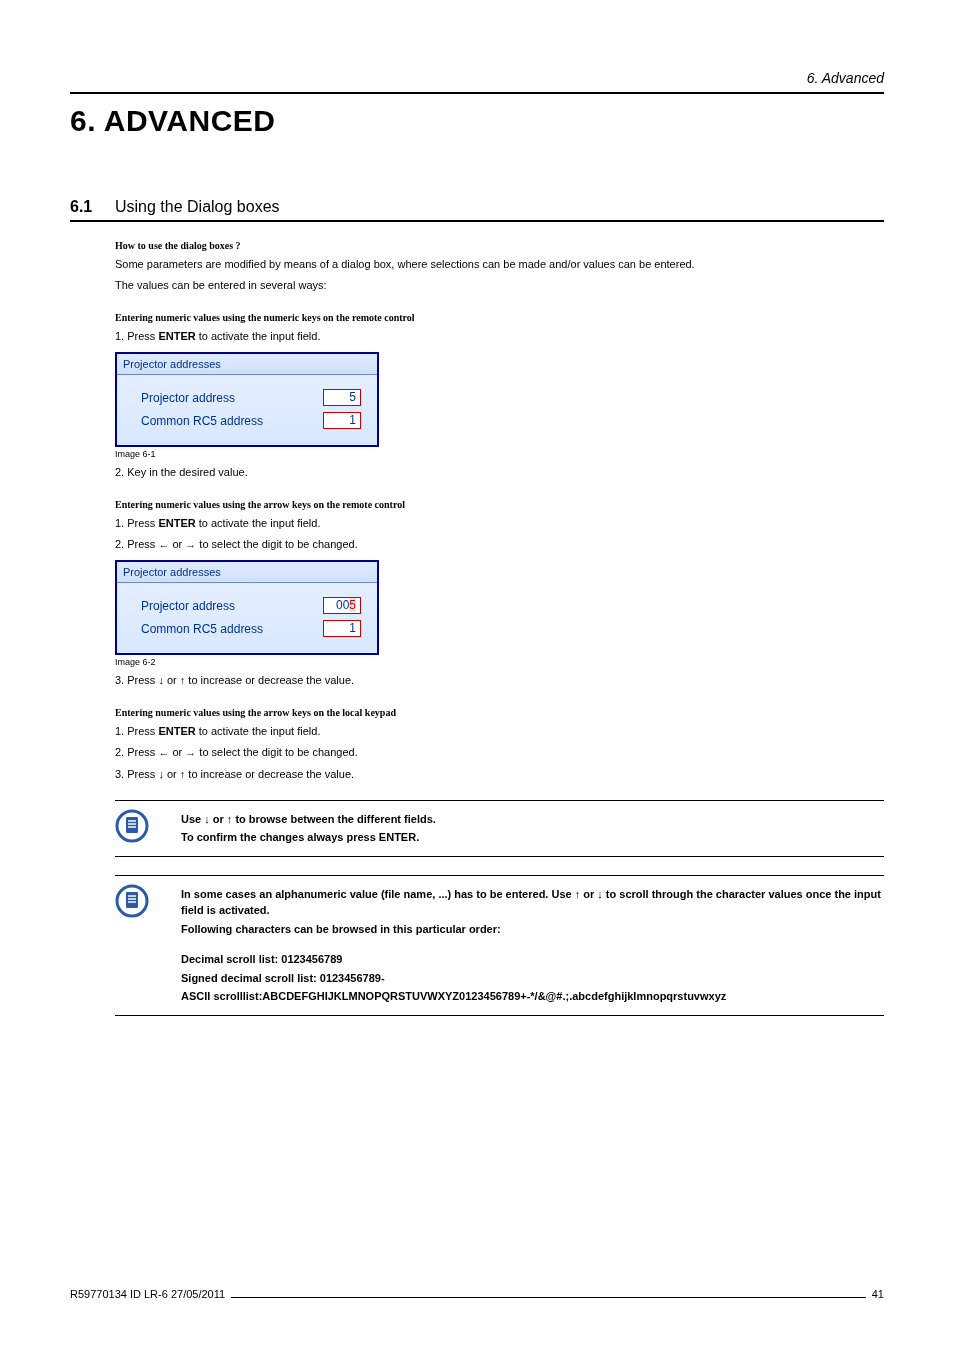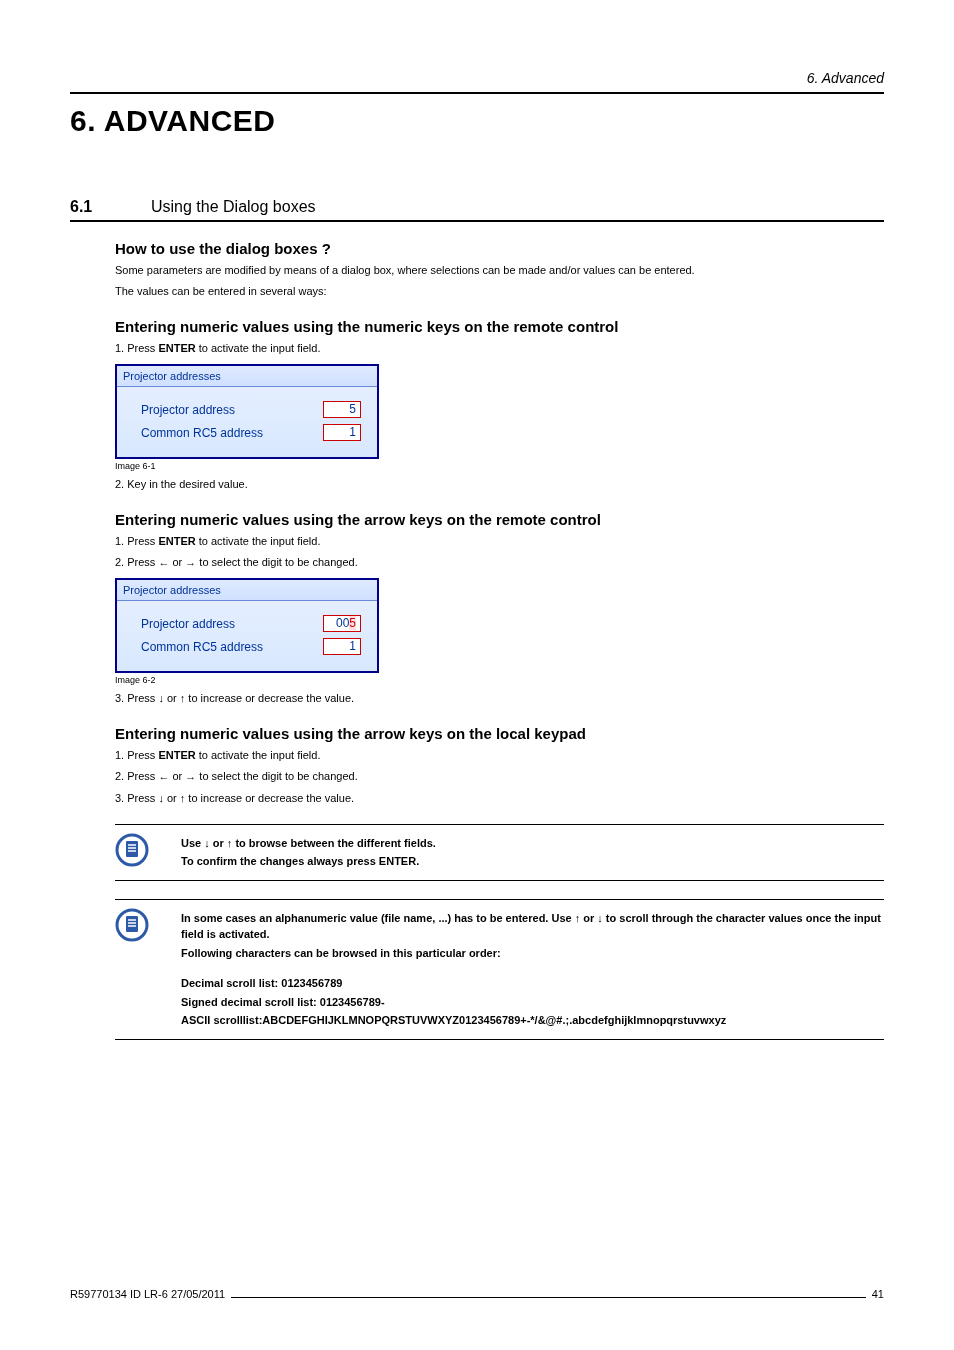--- a/index.html
+++ b/index.html
@@ -36,38 +36,38 @@
     font-size: 30px;
     font-weight: bold;
     margin: 10px 0 0 0;
     letter-spacing: 0.5px;
   }
   .section-row {
     display: flex;
     align-items: baseline;
     margin-top: 60px;
     padding-bottom: 4px;
-    gap: 36px;
   }
   .section-num {
     font-size: 16px;
     font-weight: bold;
     width: 45px;
   }
   .section-title {
     font-size: 16px;
     font-weight: normal;
   }
   .content {
     margin-left: 45px;
   }
   h3.sub {
-    font-size: 15px;
+    font-size: 10px;
     font-weight: bold;
     margin: 18px 0 6px 0;
+    font-family: Liberation Serif, serif;
   }
   p.body {
     font-size: 11px;
     margin: 6px 0;
     line-height: 1.4;
   }
   .step {
     font-size: 11px;
     margin: 6px 0;
     line-height: 1.4;

